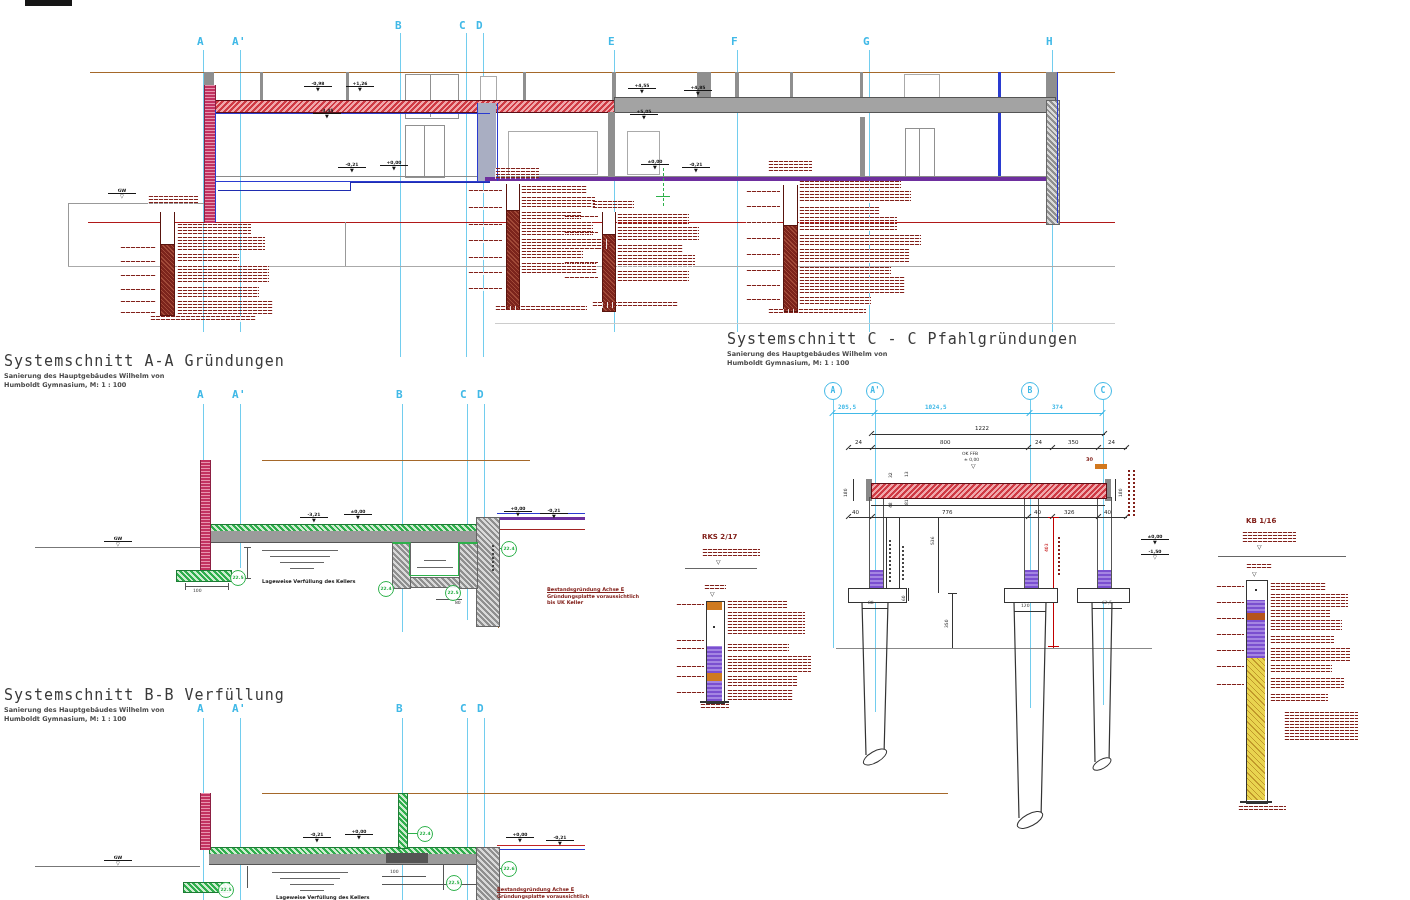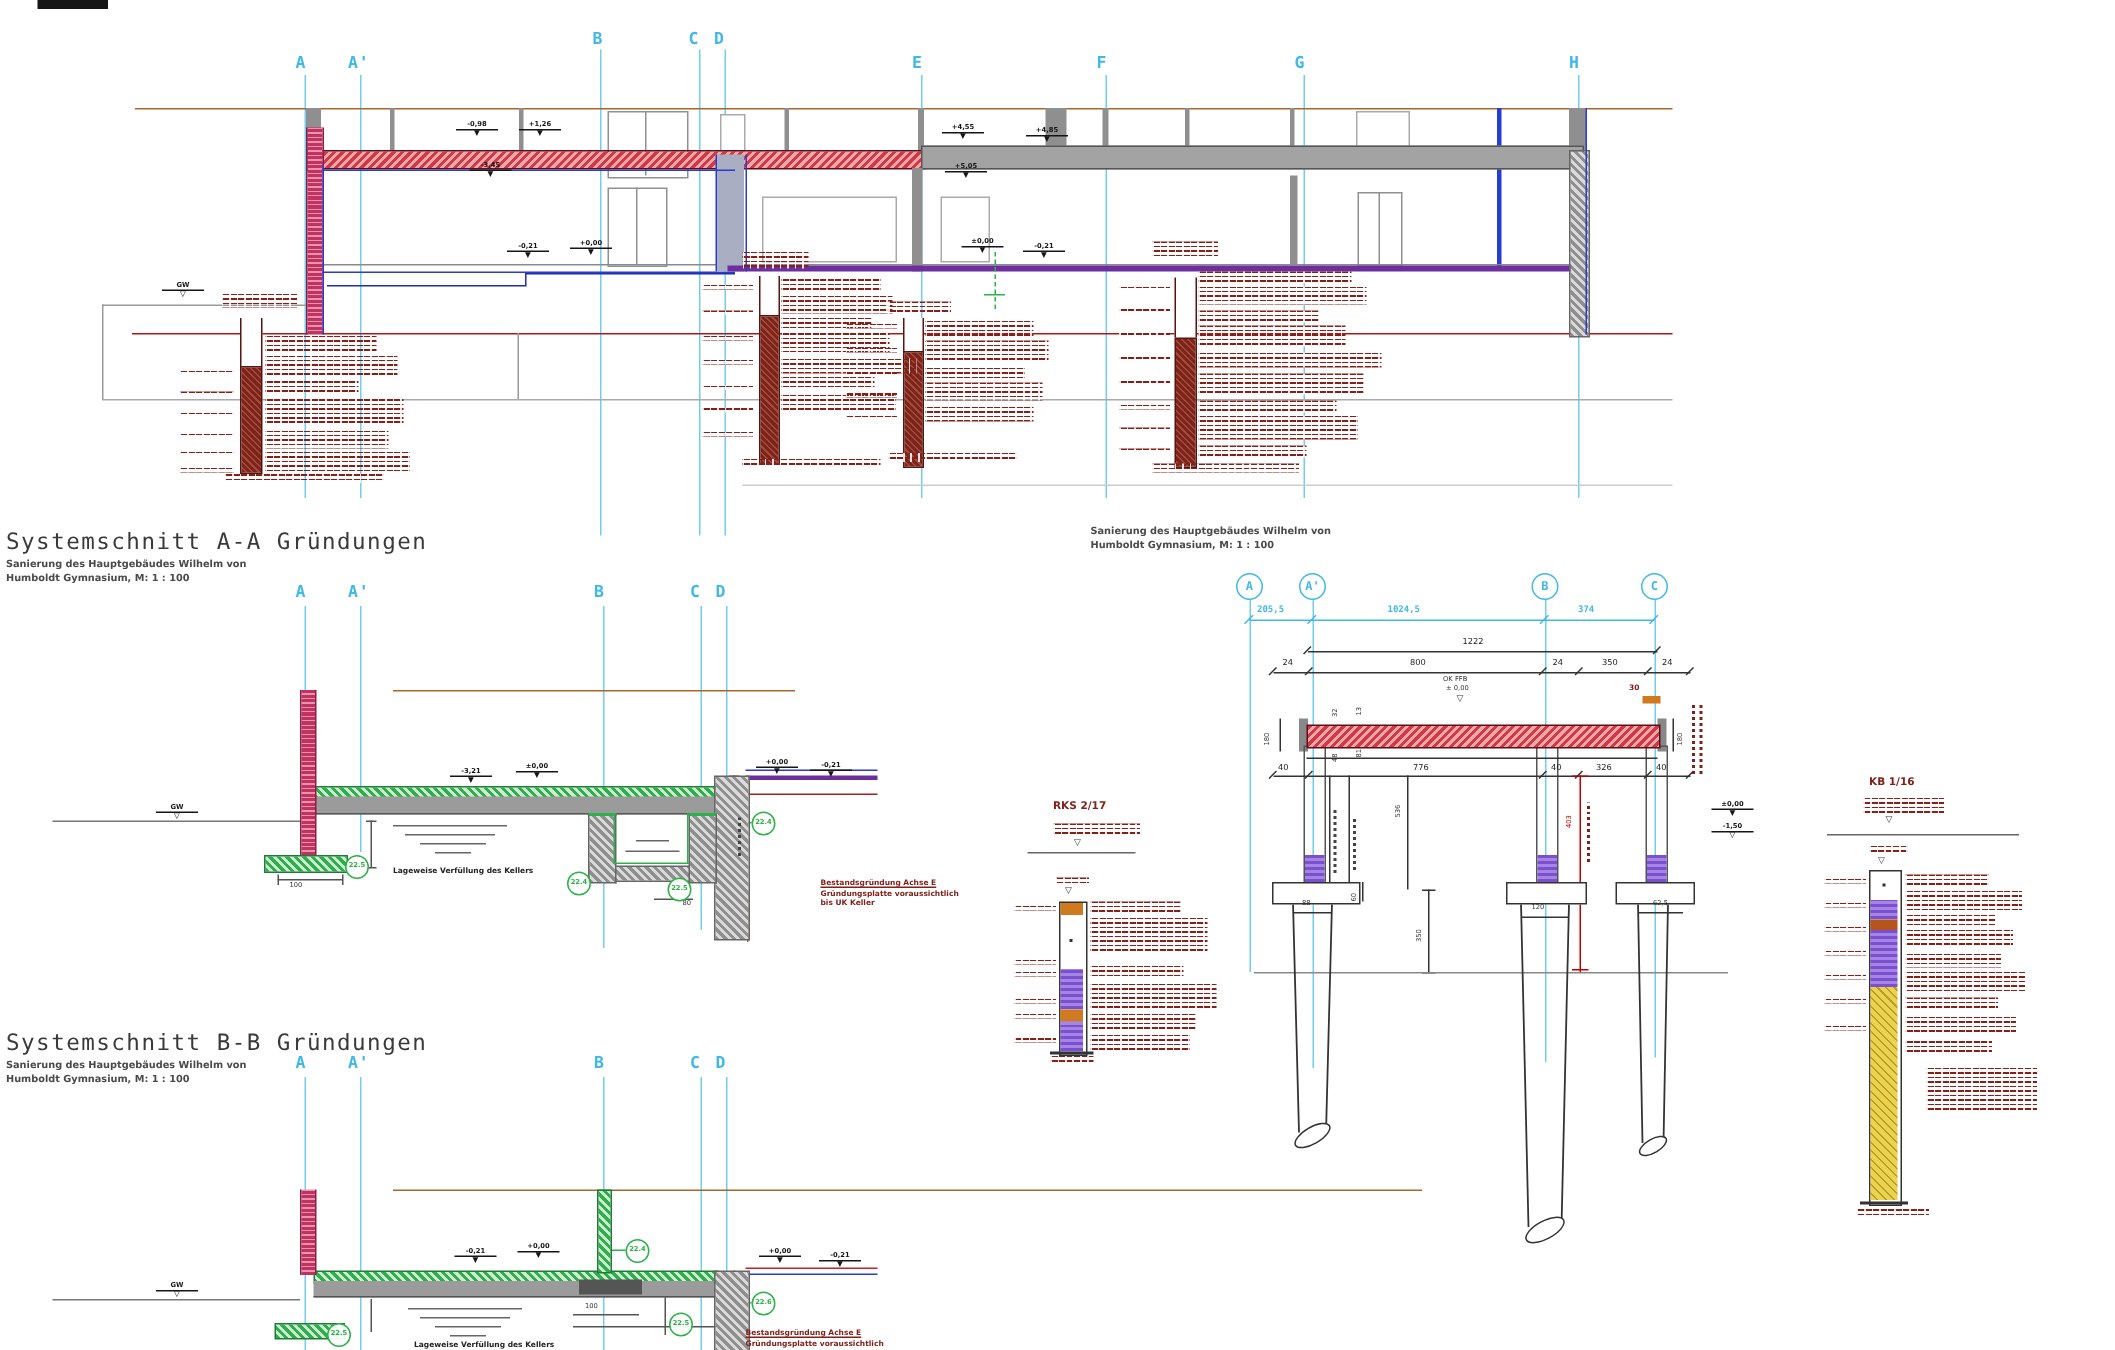--- a/index.html
+++ b/index.html
@@ -318,21 +318,21 @@
   <div class="l" style="left:436px;top:599px;width:26px;height:1px;background:#555"></div>
   <div class="sd" style="left:455px;top:600px">80</div>
   <div class="l" style="left:489px;top:517px;width:1px;height:95px;background:#555"></div>
   <div class="l" style="left:486px;top:517px;width:7px;height:1px;background:#555"></div>
   <div class="l" style="left:486px;top:531px;width:7px;height:1px;background:#555"></div>
   <div class="l" style="left:486px;top:547px;width:7px;height:1px;background:#555"></div>
   <div class="l" style="left:486px;top:576px;width:7px;height:1px;background:#555"></div>
   <div class="l" style="left:486px;top:598px;width:7px;height:1px;background:#555"></div>
   <div class="scrvb" style="left:492px;top:545px;height:26px"></div>
 
-  <div class="tit" style="left:4px;top:686px">Systemschnitt B-B Gründungen</div>
+  <div class="tit" style="left:4px;top:686px">Systemschnitt B-B Verfüllung</div>
   <div class="sub" style="left:4px;top:706px">Sanierung des Hauptgebäudes Wilhelm von</div>
   <div class="sub" style="left:4px;top:715px">Humboldt Gymnasium, M: 1 : 100</div>
   <div class="gl" style="left:197px;top:702px">A</div>
   <div class="gl" style="left:232px;top:702px">A'</div>
   <div class="gl" style="left:396px;top:702px">B</div>
   <div class="gl" style="left:460px;top:702px">C</div>
   <div class="gl" style="left:477px;top:702px">D</div>
   <div class="gv" style="left:203px;top:718px;height:182px"></div>
   <div class="gv" style="left:240px;top:718px;height:182px"></div>
   <div class="gv" style="left:402px;top:718px;height:182px"></div>
@@ -383,20 +383,21 @@
   <div class="l" style="left:300px;top:890px;width:24px;height:1px;background:#666"></div>
   <div class="bnote" style="left:276px;top:894px">Lageweise Verfüllung des Kellers</div>
   <div class="note" style="left:497px;top:886px;text-decoration:underline">Bestandsgründung Achse E</div>
   <div class="note" style="left:497px;top:893px">Gründungsplatte voraussichtlich</div>
   <div class="l" style="left:382px;top:876px;width:44px;height:1px;background:#555"></div>
   <div class="sd" style="left:390px;top:869px">100</div>
   <div class="l" style="left:382px;top:884px;width:106px;height:1px;background:#555"></div>
   <div class="l" style="left:443px;top:858px;width:1px;height:32px;background:#555"></div>
   <div class="l" style="left:489px;top:847px;width:1px;height:50px;background:#555"></div>
 
+  <div class="tit" style="left:727px;top:330px">Systemschnitt C - C Pfahlgründungen</div>
   <div class="sub" style="left:727px;top:350px">Sanierung des Hauptgebäudes Wilhelm von</div>
   <div class="sub" style="left:727px;top:359px">Humboldt Gymnasium, M: 1 : 100</div>
   <div class="gv" style="left:833px;top:400px;height:248px"></div>
   <div class="gv" style="left:875px;top:400px;height:312px"></div>
   <div class="gv" style="left:1030px;top:400px;height:308px"></div>
   <div class="gv" style="left:1103px;top:400px;height:305px"></div>
   <div class="axc" style="left:824px;top:382px">A</div>
   <div class="axc" style="left:866px;top:382px">A'</div>
   <div class="axc" style="left:1021px;top:382px">B</div>
   <div class="axc" style="left:1094px;top:382px">C</div>

